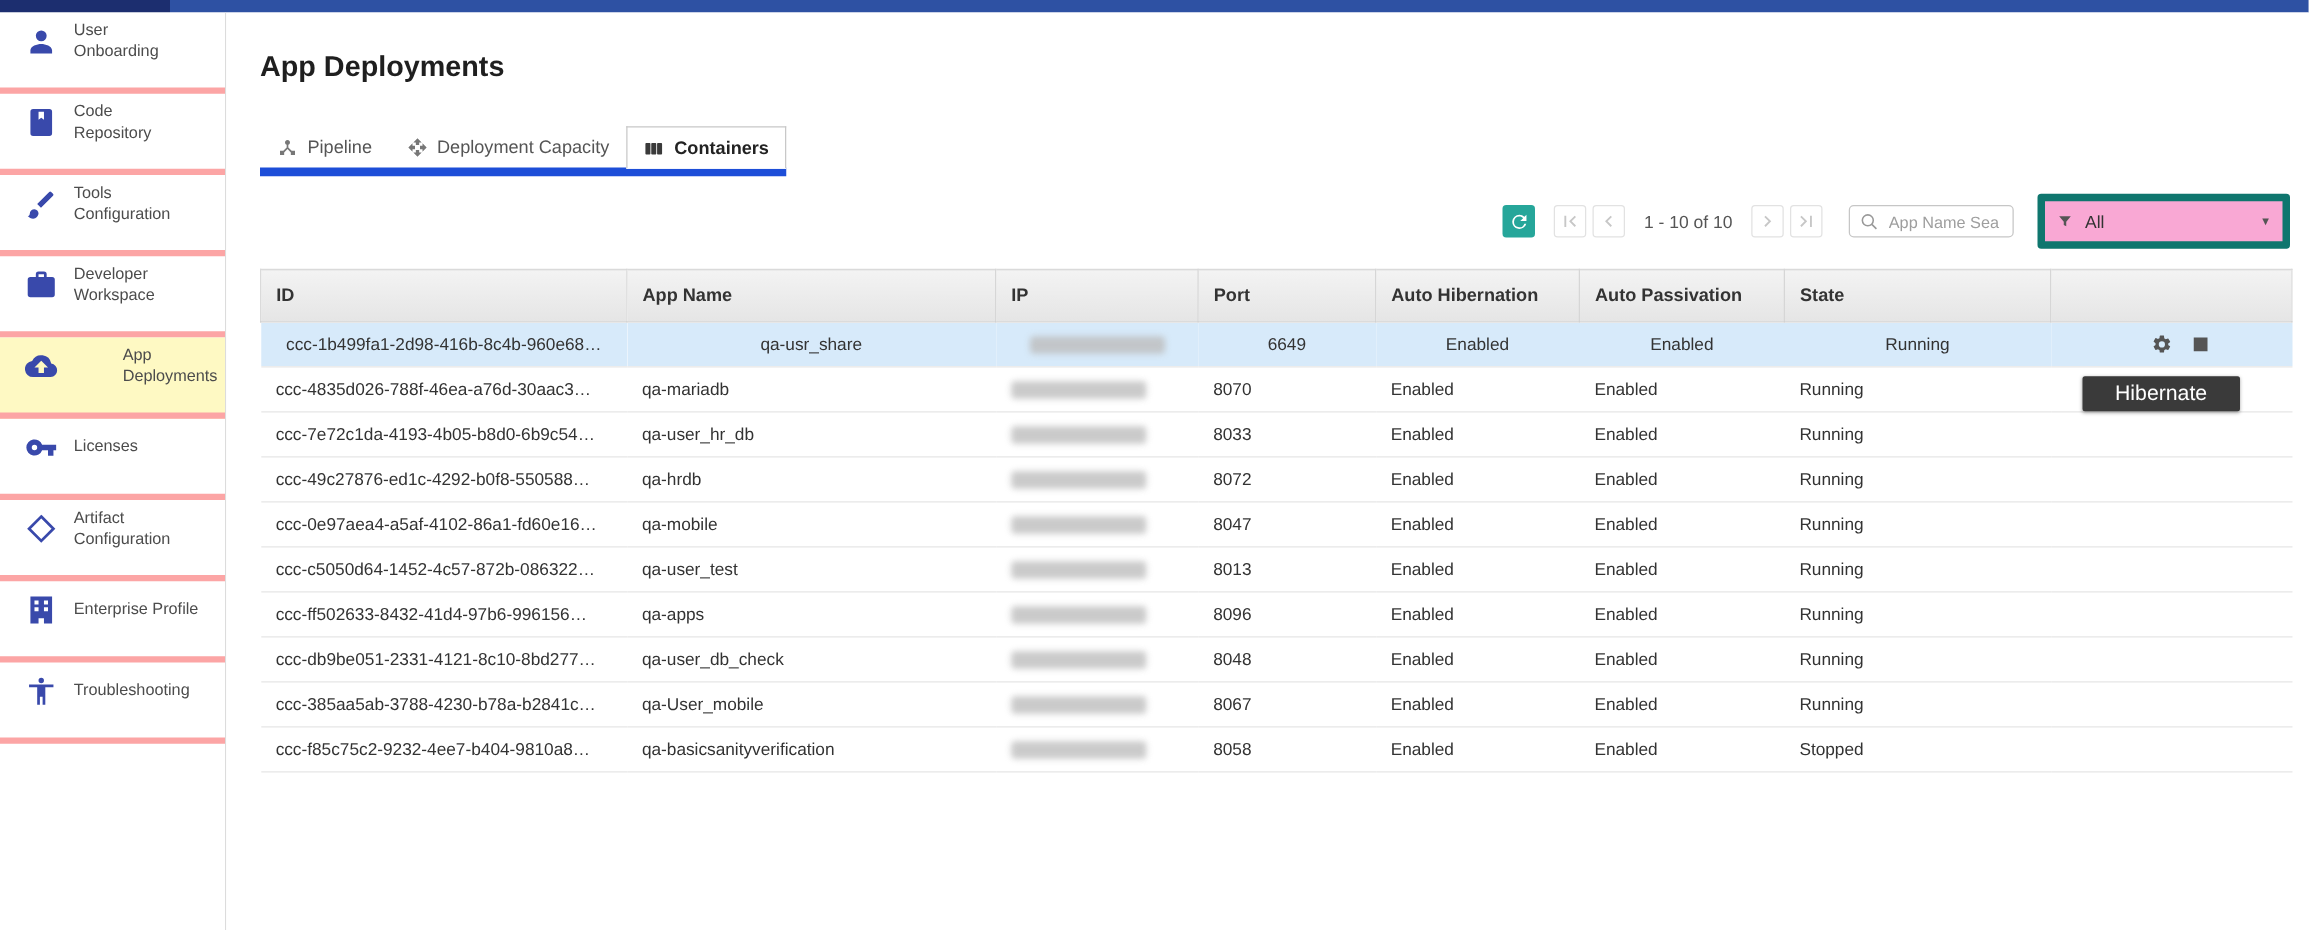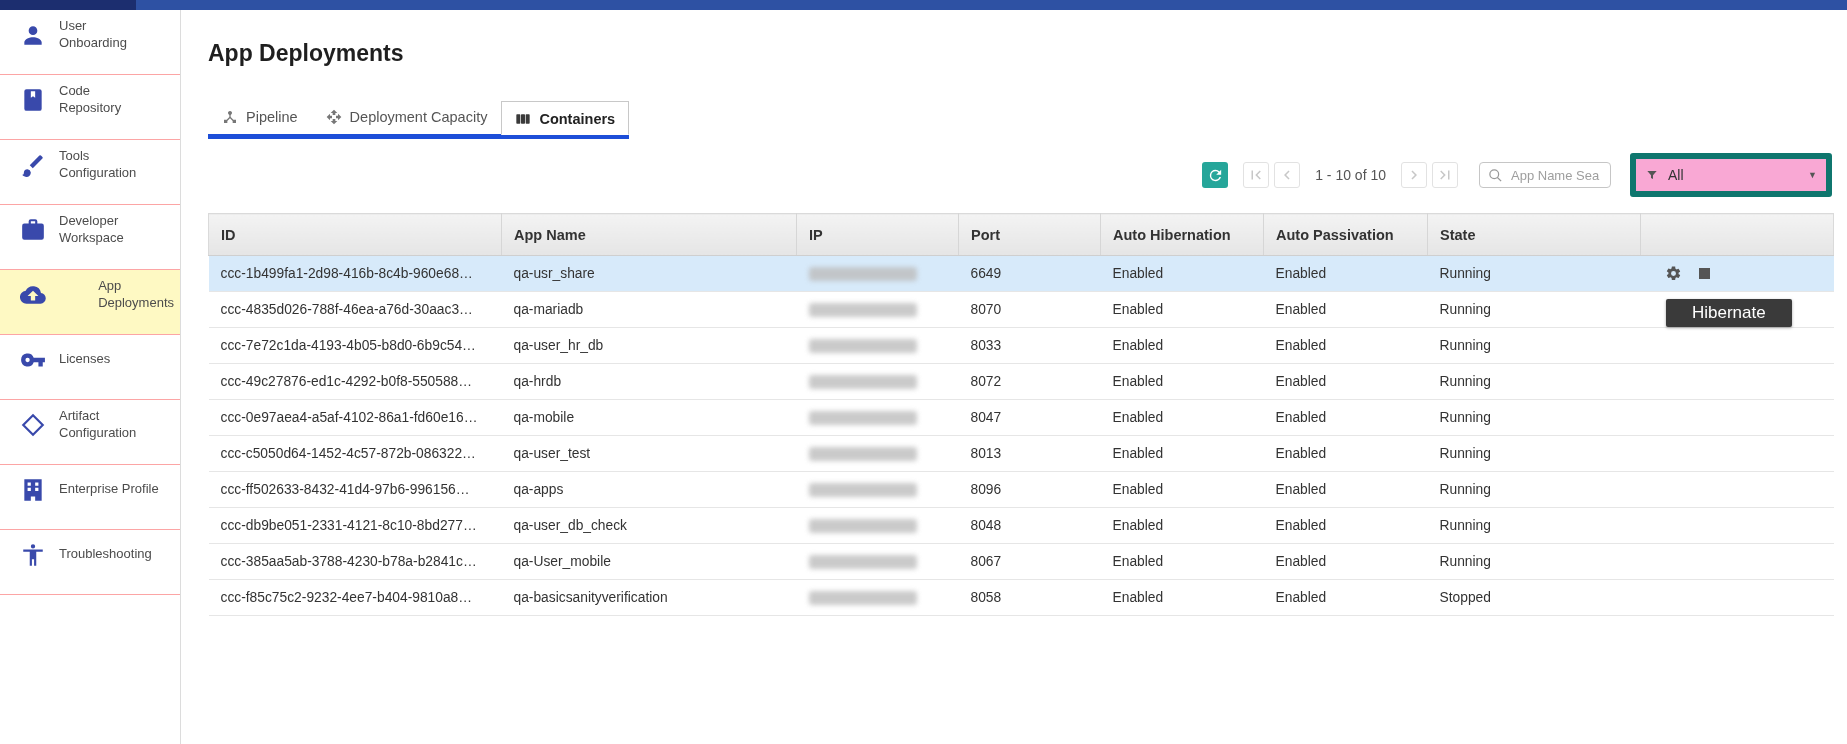--- a/index.html
+++ b/index.html
@@ -11,33 +11,33 @@
   }
   
   .topbar { height:10px; display:flex; }
   .topbar-left { width:136px; background:#1c2e6f; }
   .topbar-rest { flex:1; background:#2e51a3; }
 
   
   .sidebar { position:absolute; top:10px; left:0; bottom:0; width:181px;
     background:#fff; border-right:1px solid #dcdcdc; }
   .side-item { height:65px; display:flex; align-items:center; gap:13px;
-    padding:0 6px 15px 20px; border-bottom:1px solid #fca5a5; cursor:pointer; }
+    padding:0 6px 15px 20px; border-bottom:5px solid #fca5a5; cursor:pointer; }
   .side-item.selected { background:#fef9c3;justify-content:space-between; }
   .side-icon { color:#3949ab; flex:0 0 auto; }
   .side-icon svg { width:26px; height:26px; display:block; }
   .side-label { font-size:13px; color:#4c4c4c; line-height:1.3; white-space:nowrap; }
 
   
   .main { position:absolute; left:181px; top:10px; right:0; bottom:0;
     background:#fff; padding:30px 15px 0 27px; }
   .page-title { font-size:23px; font-weight:700; color:#1f1f1f; margin:0 0 34px; }
 
   
-  .tabs { display:flex; align-items:flex-start; border-bottom:5px solid #1d4ed8; width:max-content; }
+  .tabs { display:flex; align-items:center; border-bottom:7px solid #1d4ed8; width:max-content; }
   .tab { display:inline-flex; align-items:center; gap:8px; padding:7px 13px;
     font-size:14.5px; color:#555; background:transparent; border:1px solid transparent;
     font-family:inherit; cursor:pointer; }
   .tab.selected { border:1px solid #c8c8c8; border-bottom:1px solid #fff;
     margin-bottom:-1px; background:#fff; font-weight:700; color:#222; padding-top:9px; }
   .tab-icon svg { width:16px; height:16px; display:block; fill:#777; }
   .tab.selected .tab-icon svg { fill:#3a3a3a; }
 
   
   .toolbar { display:flex; align-items:center; justify-content:flex-end; margin:14px 0 16px; gap:5px; }
@@ -63,21 +63,21 @@
   .table-wrap { position:relative; }
   table { width:100%; border-collapse:collapse; table-layout:fixed; }
   thead th { background:linear-gradient(#f3f3f3,#e5e5e5); border-top:1px solid #dadada;
     border-bottom:1px solid #cfcfcf; border-right:1px solid #d6d6d6;
     padding:12px 12px; font-size:14.5px; font-weight:700; color:#333; text-align:left;
     height:42px; white-space:nowrap; overflow:hidden; }
   thead th:first-child { border-left:1px solid #dadada; }
   thead th:last-child  { border-right:1px solid #dadada; }
   tbody td { border-bottom:1px solid #e6e6e6; padding:0 12px; font-size:13.8px;
     color:#333; height:36px; white-space:nowrap; overflow:hidden; }
-  tbody tr.selected { background:#d7eafa; }
+  tbody tr.selected { background:#d7eafa;text-align:center; }
   .redact { display:inline-block; width:108px; height:14px; border-radius:3px;
     background:#bdbdbd; filter:blur(2.5px); opacity:.8; vertical-align:middle; }
   td.actions { padding-left:24px; }
   .action-gear { display:inline-block; margin-right:17px; cursor:pointer; vertical-align:middle; }
   .action-gear svg { width:17px; height:17px; fill:#555; display:block; }
   .action-stop { display:inline-block; width:11px; height:11px; background:#555;
     cursor:pointer; vertical-align:middle; }
   .tooltip { position:absolute; left:1458px; top:86px; background:#3a3a3a; color:#fff;
     font-size:17px; padding:4px 26px; border-radius:2px; white-space:nowrap;
     box-shadow:0 1px 3px rgba(0,0,0,.35); z-index:5; }

